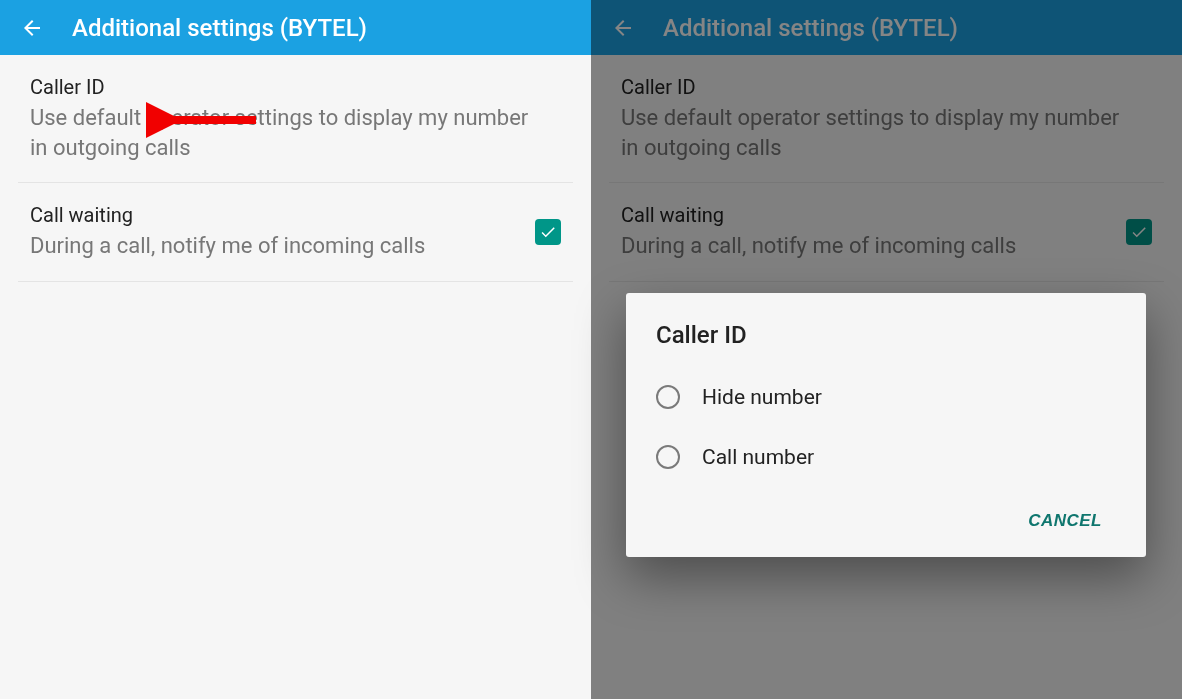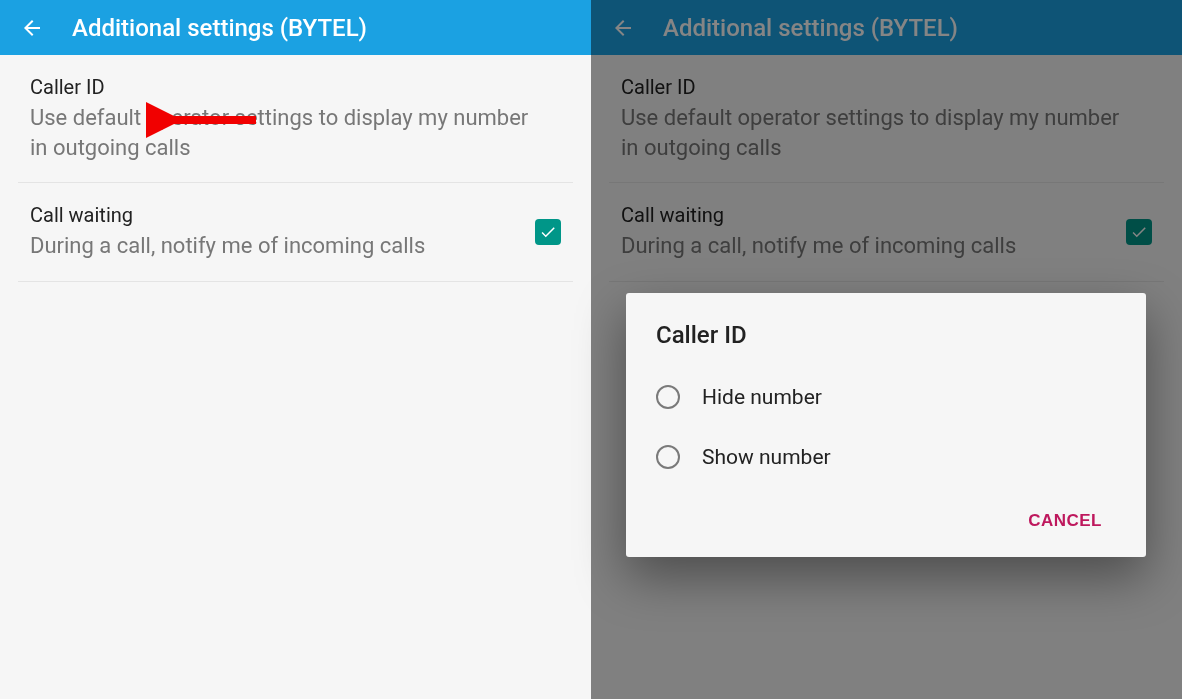--- a/index.html
+++ b/index.html
@@ -128,28 +128,29 @@
     .radio-label {
       font-size: 21px;
       color: #222;
     }
     .dialog-actions {
       display: flex;
       justify-content: flex-end;
       margin-top: 14px;
     }
     .cancel-btn {
-      color: #be185d;
+      color: #0f766e;
       font-weight: 700;
       font-size: 17px;
       letter-spacing: 0.5px;
       padding: 10px 14px;
       background: none;
       border: none;
       cursor: pointer;
+      font-style: italic;
     }
   </style>
 </head>
 <body>
 
 <div class="pane">
   <div class="appbar">
     <div class="back-arrow">
       <svg width="24" height="24" viewBox="0 0 24 24">
         <path d="M20 11H7.83l5.59-5.59L12 4l-8 8 8 8 1.41-1.41L7.83 13H20z" fill="#fff"></path>
@@ -222,20 +223,20 @@
     <div class="dialog-title">Caller ID</div>
 
 
     <div class="radio-row">
       <div class="radio-outer"></div>
       <div class="radio-label">Hide number</div>
     </div>
 
     <div class="radio-row">
       <div class="radio-outer"></div>
-      <div class="radio-label">Show number</div>
+      <div class="radio-label">Call number</div>
     </div>
 
     <div class="dialog-actions">
       <button class="cancel-btn">CANCEL</button>
     </div>
   </div>
 </div>
 
 </body></html>

